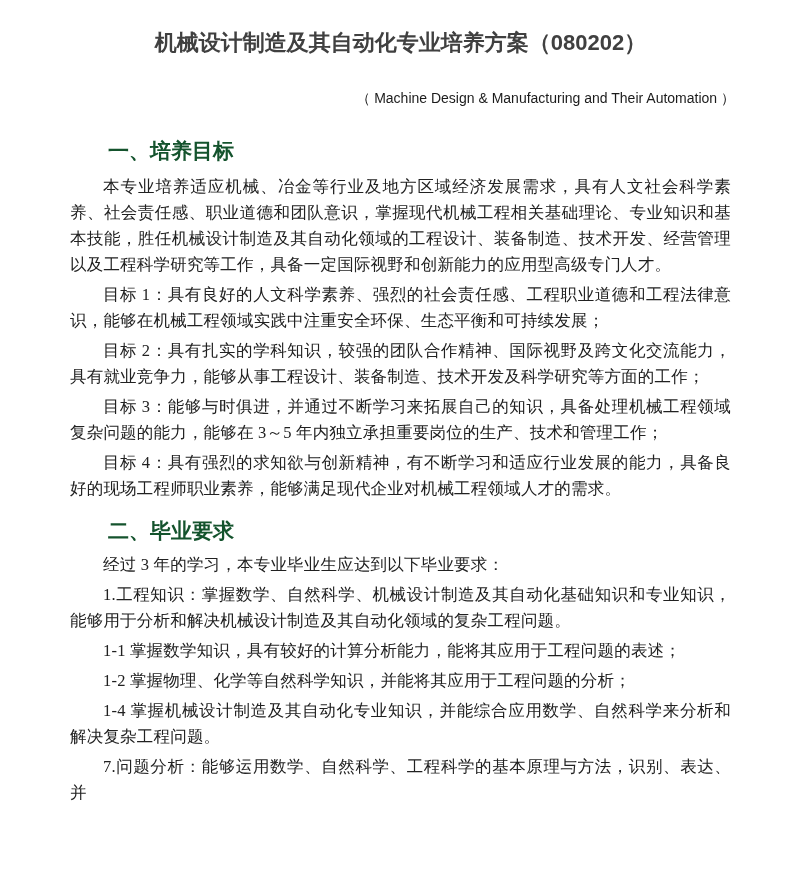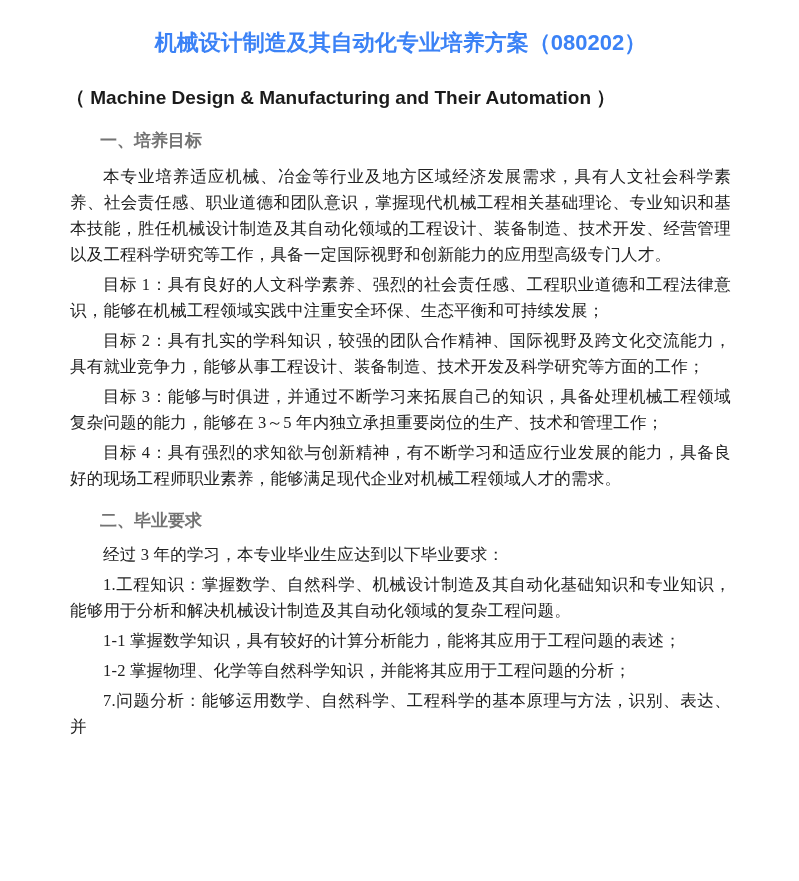--- a/index.html
+++ b/index.html
@@ -20,38 +20,38 @@
     height: 881px;
     padding: 16px 64px 0 66px;
   }
   .doc-title {
     margin: 12px 0 0 0;
     text-align: center;
     font-family: "Liberation Sans", sans-serif;
     font-size: 22px;
     font-weight: bold;
     line-height: 30px;
-    color: #3b82f6;
+    color: #404040;
   }
   .doc-subtitle {
     margin: 28px 0 0 0;
-    text-align: left;
+    text-align: right;
     font-family: "Liberation Sans", sans-serif;
-    font-size: 19px;
-    font-weight: bold;
+    font-size: 14px;
+    font-weight: normal;
     line-height: 24px;
     color: #1b1b1b;
   }
   .section-heading {
-    margin: 18px 0 10px 0;
+    margin: 28px 0 10px 0;
     padding-left: 2em;
-    font-size: 17px;
+    font-size: 21px;
     font-weight: bold;
     line-height: 26px;
-    color: #737373;
+    color: #14532d;
   }
   .section-heading.second {
     margin-top: 16px;
     margin-bottom: 8px;
   }
   .para {
     margin: 4px;
     font-size: 16.5px;
     line-height: 26px;
     text-indent: 2em;
@@ -78,15 +78,16 @@
   <p class="para"><span>目标 2：具有扎实的学科知识，较强的团队合作精神、国际视野及跨文化交流能力，具有就业竞争力，能够从事工程设计、装备制造、技术开发及科学研究等方面的工作；</span></p>
   <p class="para"><span>目标 3：能够与时俱进，并通过不断学习来拓展自己的知识，具备处理机械工程领域复杂问题的能力，能够在 3～5 年内独立承担重要岗位的生产、技术和管理工作；</span></p>
   <p class="para"><span>目标 4：具有强烈的求知欲与创新精神，有不断学习和适应行业发展的能力，具备良好的现场工程师职业素养，能够满足现代企业对机械工程领域人才的需求。</span></p>
 
   <h3 class="section-heading second">二、毕业要求</h3>
 
   <p class="para"><span>经过 3 年的学习，本专业毕业生应达到以下毕业要求：</span></p>
   <p class="para"><span class="lead">1.工程知识：</span><span>掌握数学、自然科学、机械设计制造及其自动化基础知识和专业知识，能够用于分析和解决机械设计制造及其自动化领域的复杂工程问题。</span></p>
   <p class="para"><span>1-1 掌握数学知识，具有较好的计算分析能力，能将其应用于工程问题的表述；</span></p>
   <p class="para"><span>1-2 掌握物理、化学等自然科学知识，并能将其应用于工程问题的分析；</span></p>
+  <p class="para"><span>1-4 掌握机械设计制造及其自动化专业知识，并能综合应用数学、自然科学来分析和解决复杂工程问题。</span></p>
   <p class="para"><span class="lead">7.问题分析：</span><span>能够运用数学、自然科学、工程科学的基本原理与方法，识别、表达、并</span></p>
 
 </div>
 
 </body></html>

